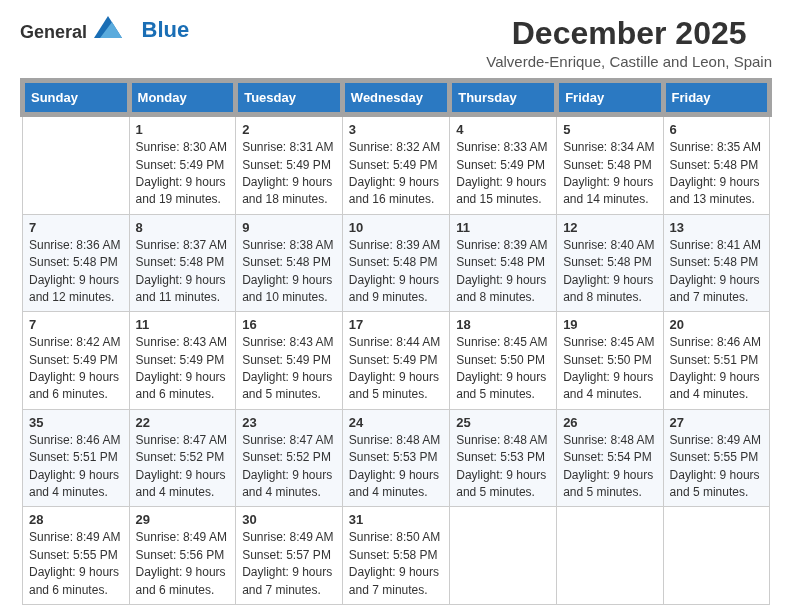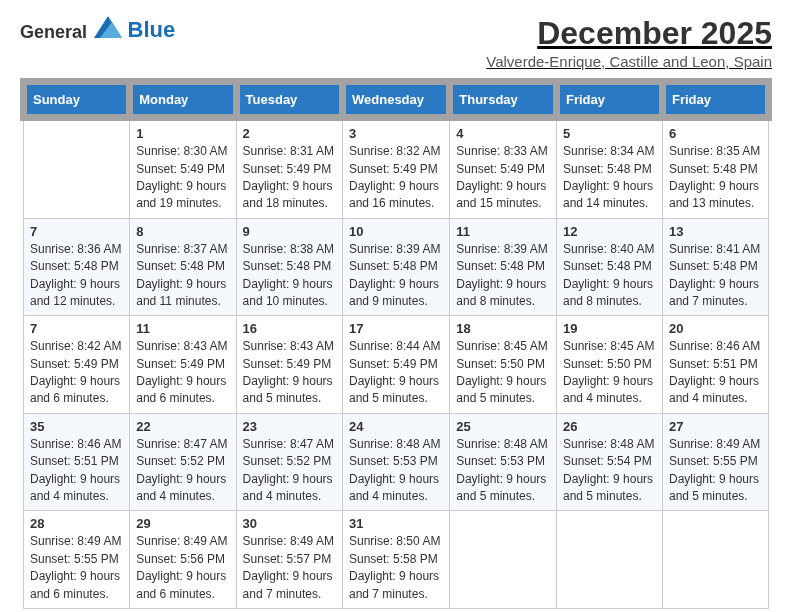--- a/index.html
+++ b/index.html
@@ -12,40 +12,39 @@
     }
     .header-area {
       display: flex;
       justify-content: space-between;
       align-items: flex-start;
       margin-bottom: 8px;
     }
     .logo {
       display: flex;
       align-items: center;
-      gap: 6px;
+      gap: 20px;
     }
     .logo-text-general {
       font-size: 18px;
       font-weight: bold;
       color: #333;
     }
     .logo-text-blue {
       font-size: 22px;
       font-weight: bold;
       color: #1a6eb5;
     }
     .logo-icon {
       width: 28px;
       height: 22px;
       margin-left: 2px;
     }
     .title-area {
-      text-align: right;
-      text-decoration: underline;
+      text-align: center;
     }
     .month-title {
       font-size: 32px;
       font-weight: bold;
       color: #333;
       line-height: 1.1;
     }
     .location-subtitle {
       font-size: 15px;
       color: #555;
@@ -56,21 +55,21 @@
       border-collapse: collapse;
       border: 1px solid #ccc;
     }
     .calendar-table th {
       background-color: #2b79c2;
       color: #fff;
       font-size: 13px;
       font-weight: bold;
       padding: 7px 6px;
       text-align: left;
-      border: 7px solid #a3a3a3;
+      border: 5px solid #a3a3a3;
     }
     .calendar-table td {
       border: 1px solid #ccc;
       vertical-align: top;
       padding: 5px 6px;
       width: 108px;
       min-height: 80px;
       font-size: 10.5px;
       color: #333;
       background: #fff;

